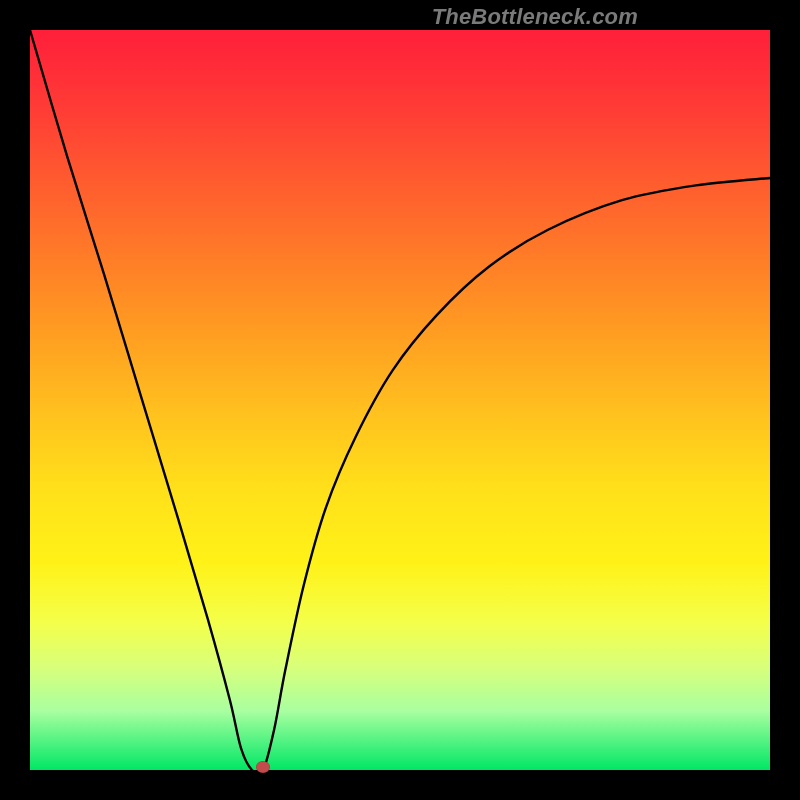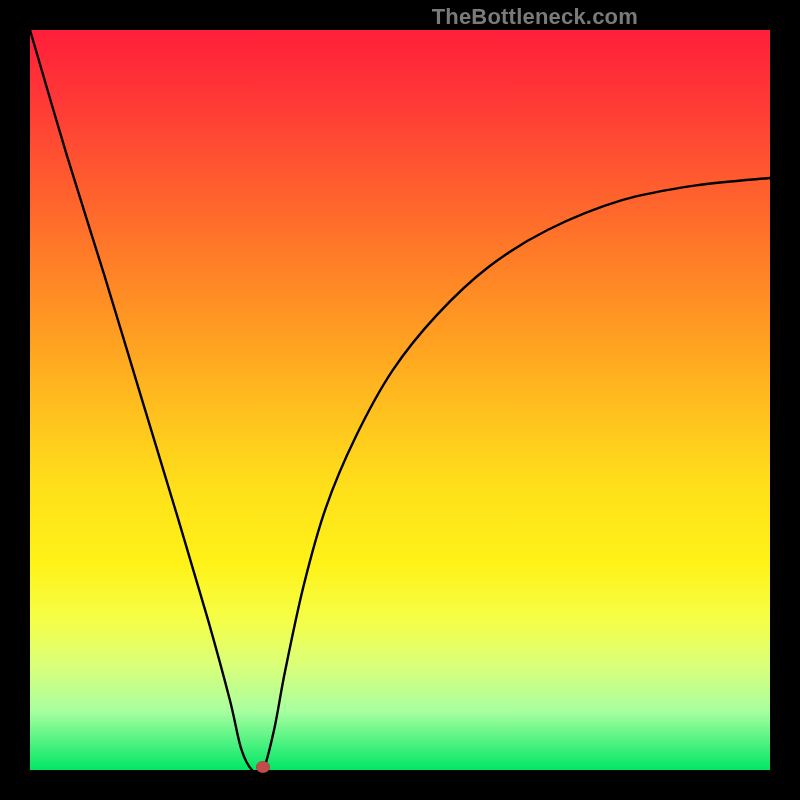--- a/index.html
+++ b/index.html
@@ -9,20 +9,21 @@
     height: 800px;
     background: #000;
     font-family: Arial, Helvetica, sans-serif;
     overflow: hidden;
   }
   .frame {
     position: relative;
     width: 652px;
     height: 800px;
     background: #000;
+    font-style: italic;
   }
   .watermark {
     position: absolute;
     top: 4px;
     right: 14px;
     color: #7a7a7a;
     font-size: 22px;
     font-weight: 600;
     letter-spacing: 0.2px;
     user-select: none;

